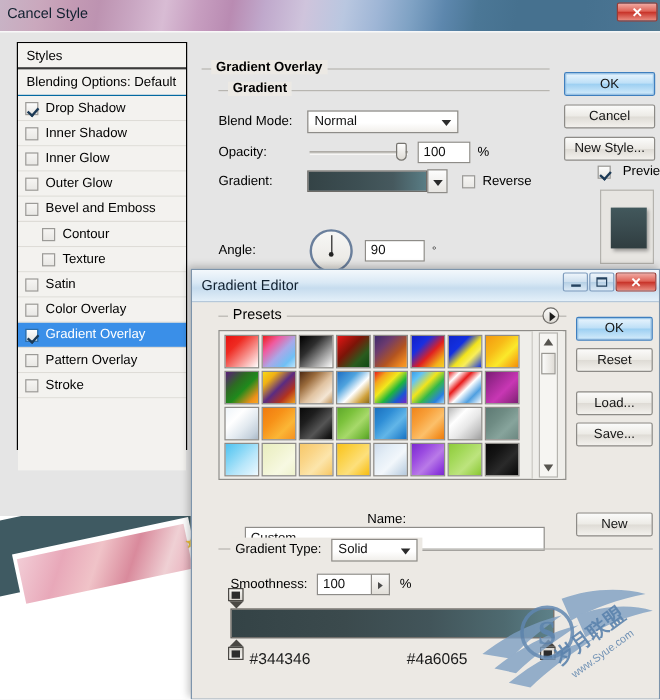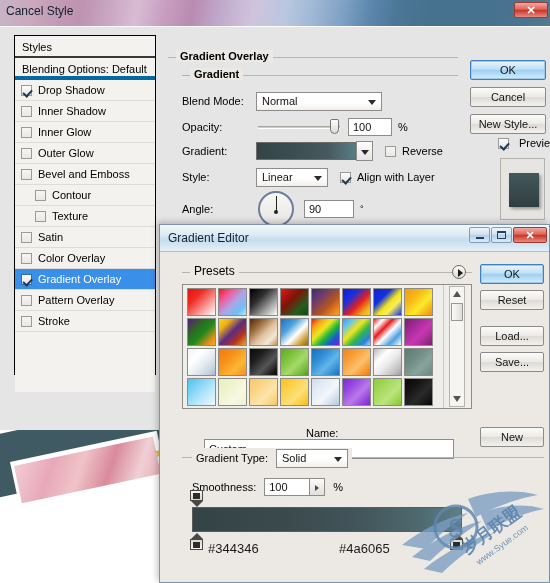--- a/index.html
+++ b/index.html
@@ -130,21 +130,21 @@
   }
   .sl-head {
     height: 22px; line-height: 22px; padding-left: 7px;
     background: #f3f2ef;
     border-bottom: 2px solid #3a3a3a;
     font-size: 11px;
   }
   .sl-blend {
     height: 22px; line-height: 22px; padding-left: 7px;
     background: #f3f2ef;
-    border-bottom: 4px solid #0369a1;
+    border-bottom: 1px solid #0369a1;
     font-size: 11px;
   }
   .sl-item {
     height: 21px; line-height: 21px;
     border-bottom: 1px solid #dedcd7;
     display: flex; align-items: center;
     padding-left: 6px;
     font-size: 11px;
     background: #f3f2ef;
   }
@@ -316,21 +316,21 @@
   }
   #ge-titlebar .title {
     position: absolute; left: 8px; top: 6px; font-size: 12px; color: #10202f;
   }
   #ge-body {
     position: absolute; left: 0; top: 27px; width: 100%; bottom: 0;
     background: #ece9e4;
   }
 
   #presets-group {
-    position: absolute; left: 22px; top: 20px;
+    position: absolute; left: 22px; top: 11px;
     width: 290px; height: 140px;
   }
   .presets-title {
     position: absolute; left: 8px; top: -8px;
     background: #ece9e4; padding: 0 4px;
     font-size: 12px; font-weight: normal;
   }
   .presets-line {
     position: absolute; left: 0; top: 0; width: 100%;
     border-top: 1px solid #b7b5b0;
@@ -593,26 +593,20 @@
           </div>
 
           <div class="row" style="left:0; top:66px; width:276px;">
             <span class="lbl" style="width:68px;">Gradient:</span>
             <span class="gradbar grad-main" style="width:100px; margin-left:6px;"></span>
             <span class="combo-arrow-btn" style="height:20px;"></span>
             <span class="cbox empty" style="margin-left:12px;"></span>
             <span>Reverse</span>
           </div>
 
-          <div class="row" style="left:0; top:92px; width:276px;">
-            <span class="lbl" style="width:68px;">Style:</span>
-            <span class="combo" style="width:72px; margin-left:6px;">Linear</span>
-            <span class="cbox checked" style="margin-left:12px;"></span>
-            <span>Align with Layer</span>
-          </div>
 
           <div class="row" style="left:0; top:114px; width:276px; height:40px;">
             <span class="lbl" style="width:68px;">Angle:</span>
             <span class="angle-dial" style="margin-left:8px;">
               <span class="needle"></span>
               <span class="hub"></span>
             </span>
             <span class="textfield" style="width:50px; margin-left:10px;">90</span>
             <span style="margin-left:6px; font-size:9px;">°</span>
           </div>

